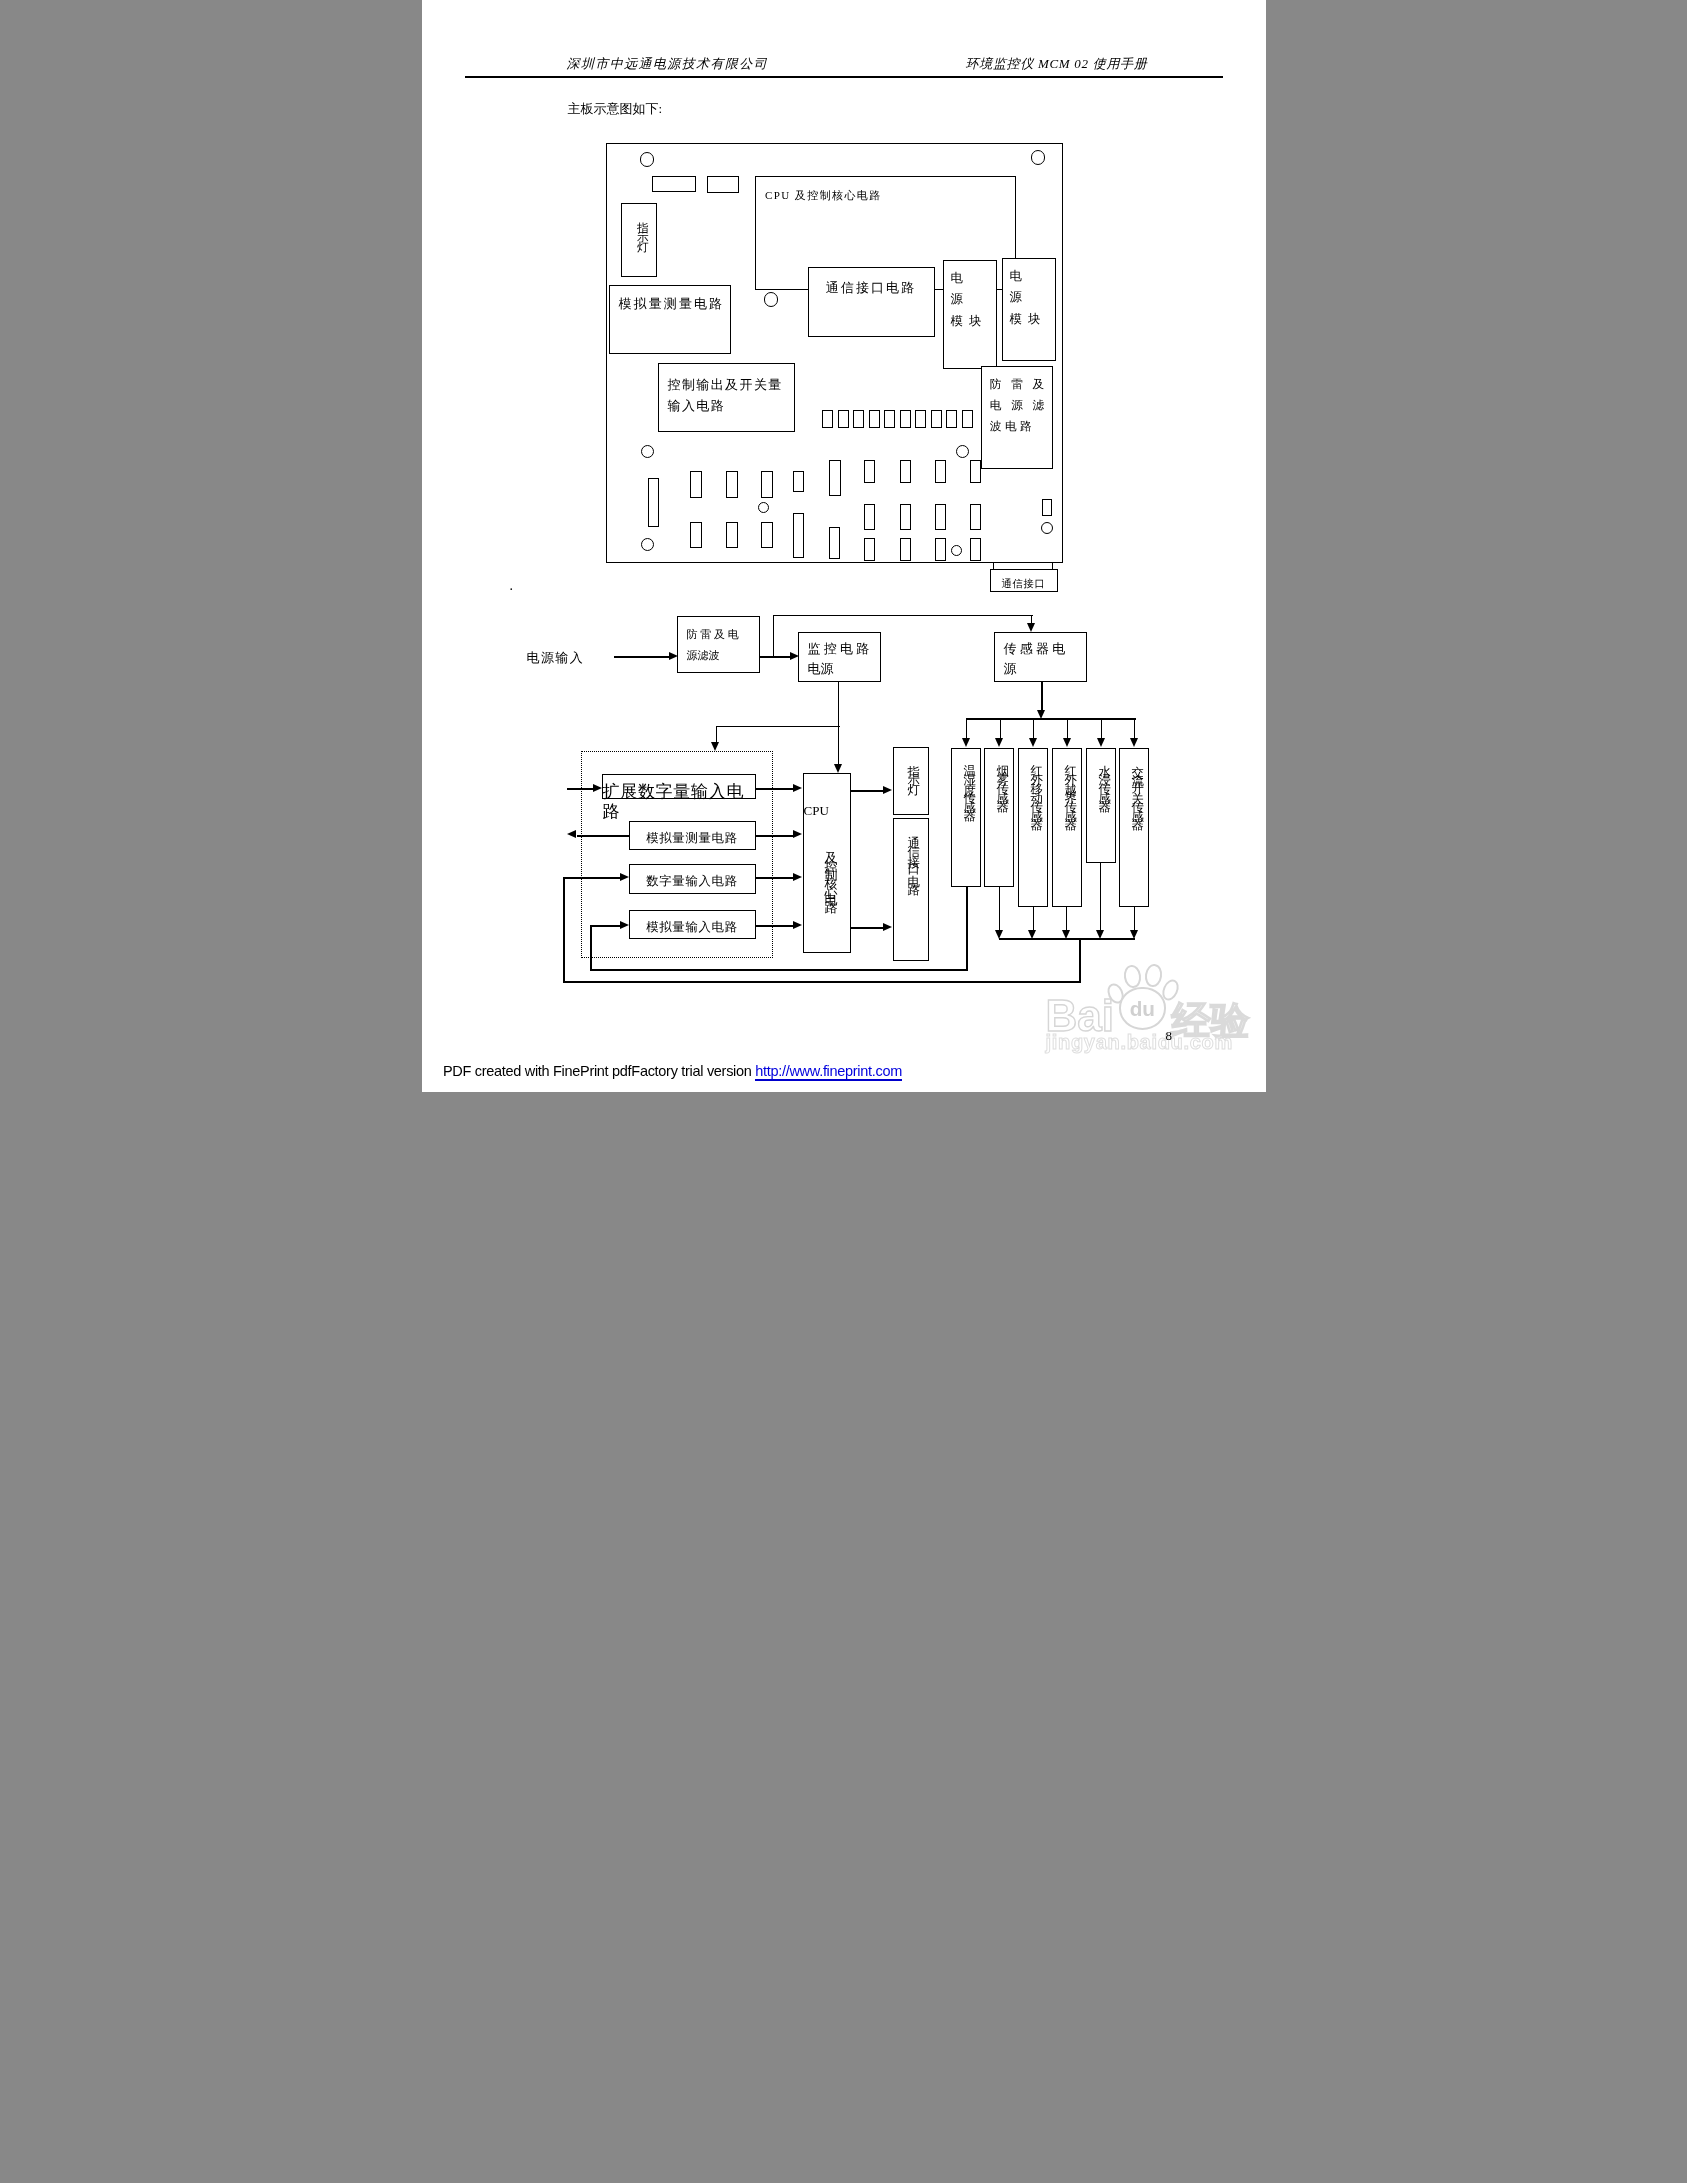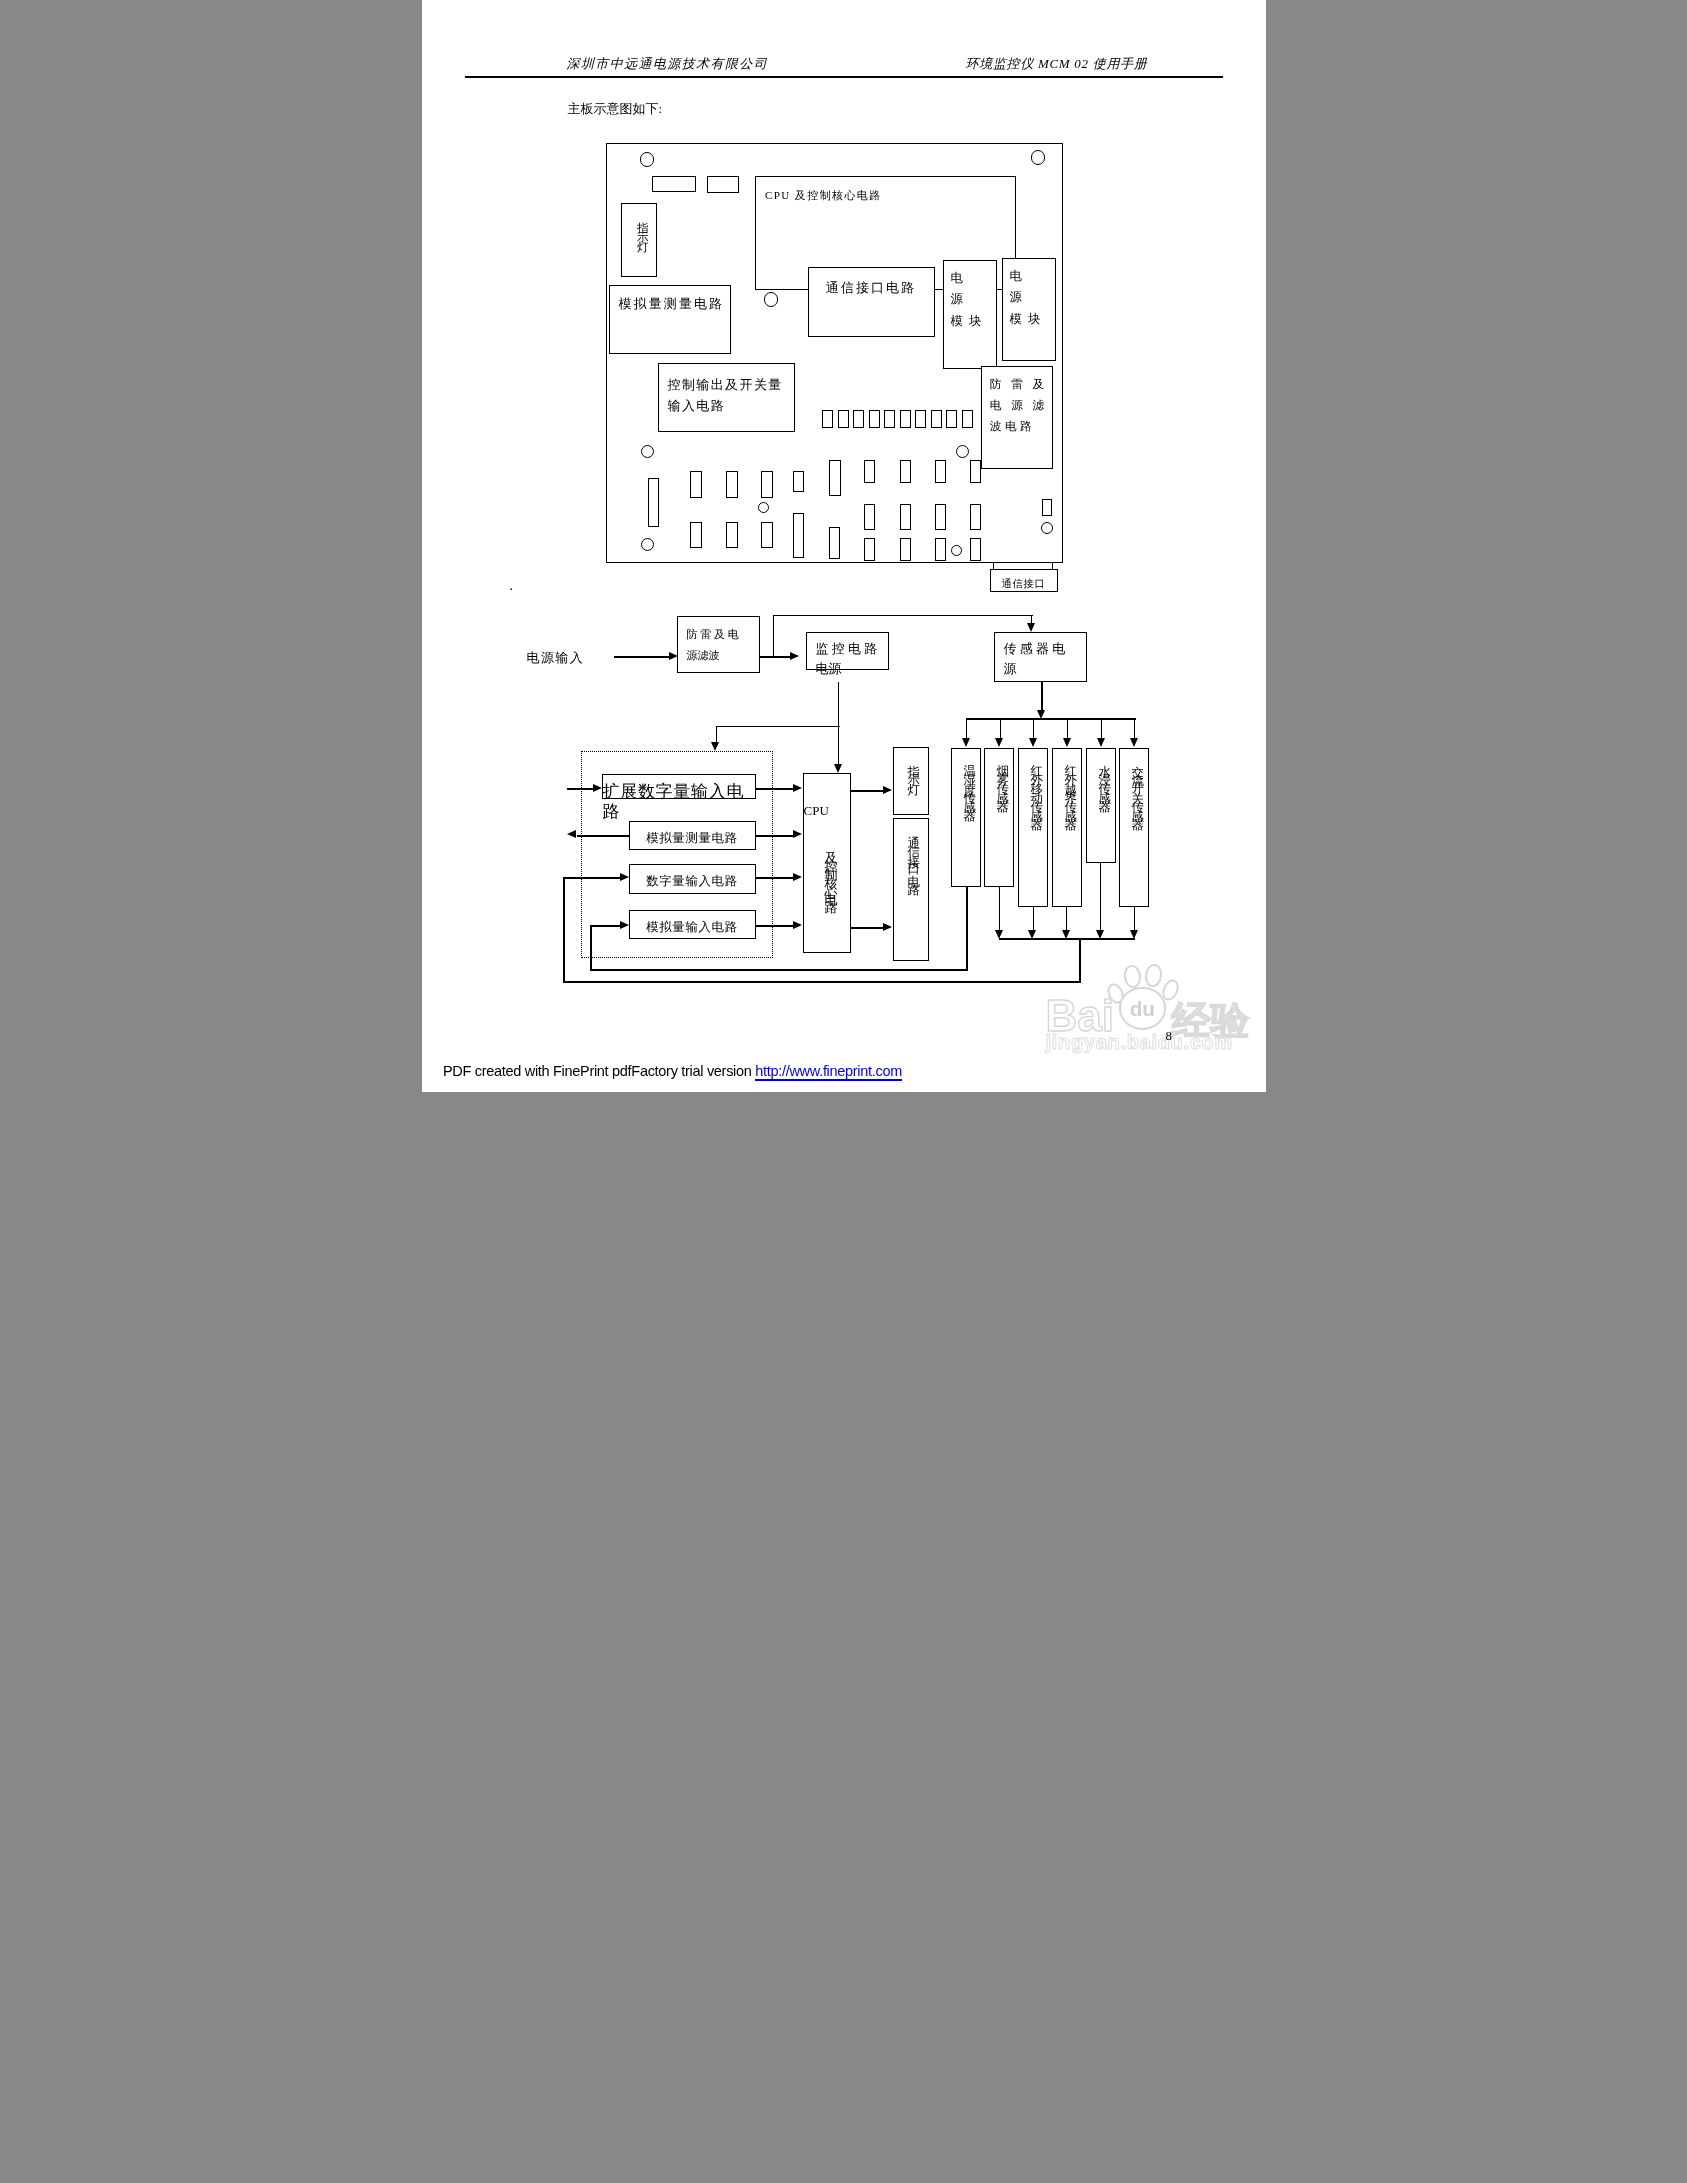--- a/index.html
+++ b/index.html
@@ -26,21 +26,21 @@
   #b-comm1{left:386px;top:267px;width:127px;height:70px;padding:9.6px 0 0 0;text-align:center;font-size:13px;letter-spacing:2.1px;}
   #b-pm1{left:521px;top:260px;width:54px;height:109px;padding:6.9px 0 0 6.9px;font-size:12.4px;letter-spacing:6.2px;line-height:21.4px;}
   #b-pm2{left:580px;top:258px;width:54px;height:103px;padding:6.9px 0 0 6.9px;font-size:12.4px;letter-spacing:6.2px;line-height:21.4px;}
   #b-ctl1{left:236px;top:363px;width:137px;height:69px;padding:9.6px 0 0 9px;font-size:13px;letter-spacing:1.4px;line-height:21.4px;}
   #b-surge1{left:559px;top:366px;width:72px;height:103px;padding:8.3px 0 0 8.3px;font-size:11.7px;letter-spacing:3.4px;line-height:20.7px;}
   #b-cport{left:568px;top:540px;width:68px;height:23.4px;padding-top:4.1px;text-align:center;font-size:10.3px;letter-spacing:0.7px;z-index:3;margin-top:29px;}
   #cport-tab{left:571px;top:562px;width:58px;height:9px;border:1.4px solid #000;background:#fff;z-index:2;}
   
   #pwr-in{left:105px;top:649px;font-size:13px;letter-spacing:1.4px;font-family:Liberation Mono, monospace;}
   #b-surge2{left:255px;top:616px;width:83px;height:57px;padding:6.9px 0 0 9px;font-size:11px;line-height:21.4px;}
-  #b-mon2{left:376px;top:632px;width:83px;height:38px;padding:5.5px 0 0 9px;font-size:13px;line-height:20.7px;margin-left:8px;}
+  #b-mon2{left:376px;top:632px;width:83px;height:50px;padding:5.5px 0 0 9px;font-size:13px;line-height:20.7px;}
   #b-spow2{left:572px;top:632px;width:93px;height:50px;padding:5.5px 0 0 9px;font-size:13px;line-height:20.7px;}
   #dashed{left:159px;top:751px;width:190px;height:205px;border:0.7px dotted #000;}
   #b-exp2{left:180px;top:774px;width:154px;height:25px;padding-top:6.9px;text-align:left;font-size:17px;letter-spacing:0.7px;}
   #b-cout2{left:207px;top:821px;width:127px;height:29px;padding-top:5.5px;text-align:center;font-size:12.4px;letter-spacing:0.7px;}
   #b-din2{left:207px;top:864px;width:127px;height:30px;padding-top:6.2px;text-align:center;font-size:12.4px;letter-spacing:0.7px;}
   #b-ain2{left:207px;top:910px;width:127px;height:29px;padding-top:5.5px;text-align:center;font-size:12.4px;letter-spacing:0.7px;}
   #b-cpu2{left:381px;top:773px;width:48px;height:180px;}
   #cpu2-top{margin-top:6.9px;text-align:left;font-size:13px;}
   #cpu2-rest{writing-mode:vertical-lr;text-orientation:upright;padding-left:17px;font-size:13px;letter-spacing:8.3px;}
   #b-ind2{left:471px;top:747px;width:36px;height:68px;padding:6.9px 0 0 10.3px;font-size:12.4px;letter-spacing:9px;}

